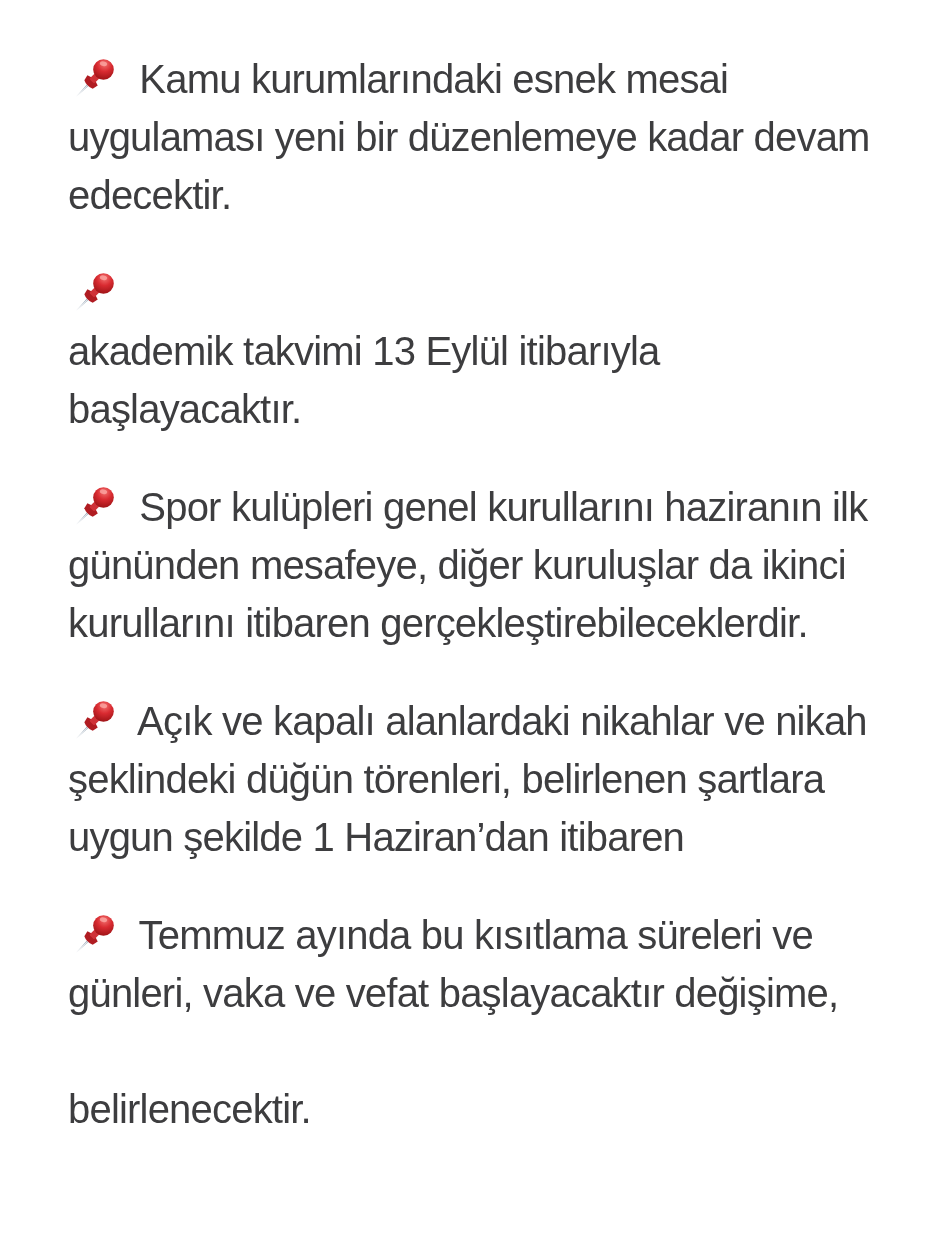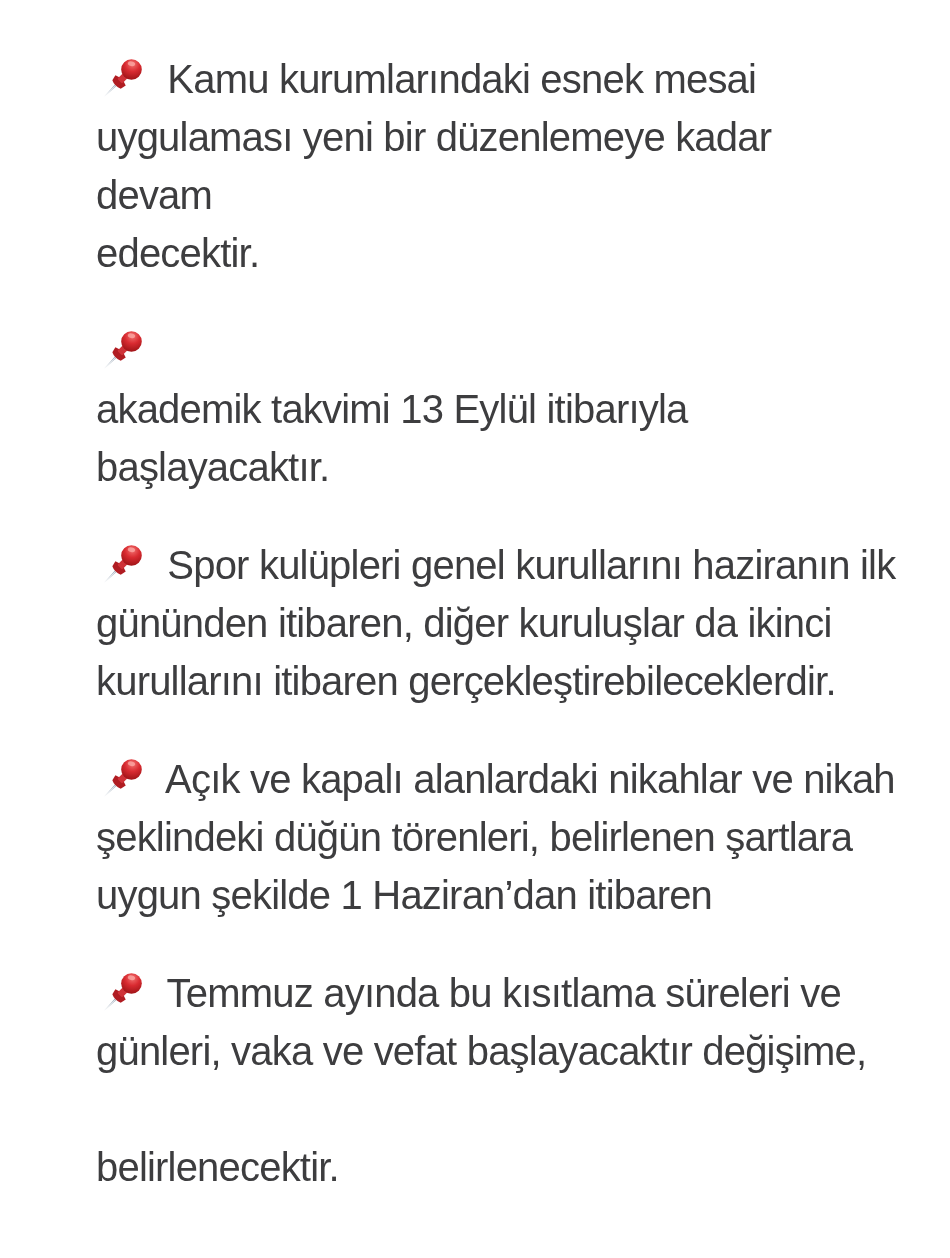--- a/index.html
+++ b/index.html
@@ -11,21 +11,21 @@
     width: 950px;
     height: 1258px;
     overflow: hidden;
     font-family: "Liberation Sans", sans-serif;
     -webkit-font-smoothing: antialiased;
   }
   .page {
     box-sizing: border-box;
     width: 950px;
     height: 1086px;
-    padding: 50px 54px 40px 96px;
+    padding: 50px 54px 40px 68px;
     background: #ffffff;
   }
   p.bullet {
     margin: 0 0 40px 0;
     font-size: 40px;
     line-height: 58px;
     letter-spacing: -0.8px;
     color: #3d3d3f;
     font-weight: 400;
   }
@@ -110,21 +110,21 @@
       </linearGradient>
     </defs>
     <g transform="rotate(45 32 32)">
       <path d="M30.7 43 L32 63 L33.3 43 Z" fill="url(#pinNeedleG)"></path>
       <path d="M23 34.5 Q32 30.5 41 34.5 L39.3 41.5 Q32 45 24.7 41.5 Z" fill="#b01c22"></path>
       <rect x="27.8" y="26" width="8.4" height="10" rx="1.5" fill="#cf3238"></rect>
       <circle cx="32" cy="15.5" r="12.7" fill="url(#pinHeadG)"></circle>
       <ellipse cx="27" cy="10.5" rx="4.6" ry="2.8" fill="#fba6a2" opacity="0.8" transform="rotate(-32 27 10.5)"></ellipse>
     </g>
   </svg>
-<span><span>Spor kulüpleri genel kurullarını haziranın ilk</span><br><span>gününden itibaren, diğer kuruluşlar da ikinci</span><br><span>kurullarını itibaren gerçekleştirebileceklerdir.</span></span></p>
+<span><span>Spor kulüpleri genel kurullarını haziranın ilk</span><br><span>gününden mesafeye, diğer kuruluşlar da ikinci</span><br><span>kurullarını itibaren gerçekleştirebileceklerdir.</span></span></p>
       <p class="bullet">
   <svg class="pin" viewBox="0 0 64 64" aria-hidden="true">
     <defs>
       <radialGradient id="pinHeadG" cx="35%" cy="28%" r="80%">
         <stop offset="0%" stop-color="#f2716f"></stop>
         <stop offset="45%" stop-color="#d92b31"></stop>
         <stop offset="100%" stop-color="#991114"></stop>
       </radialGradient>
       <linearGradient id="pinNeedleG" x1="0" y1="0" x2="1" y2="0">
         <stop offset="0%" stop-color="#7d8da0"></stop>

